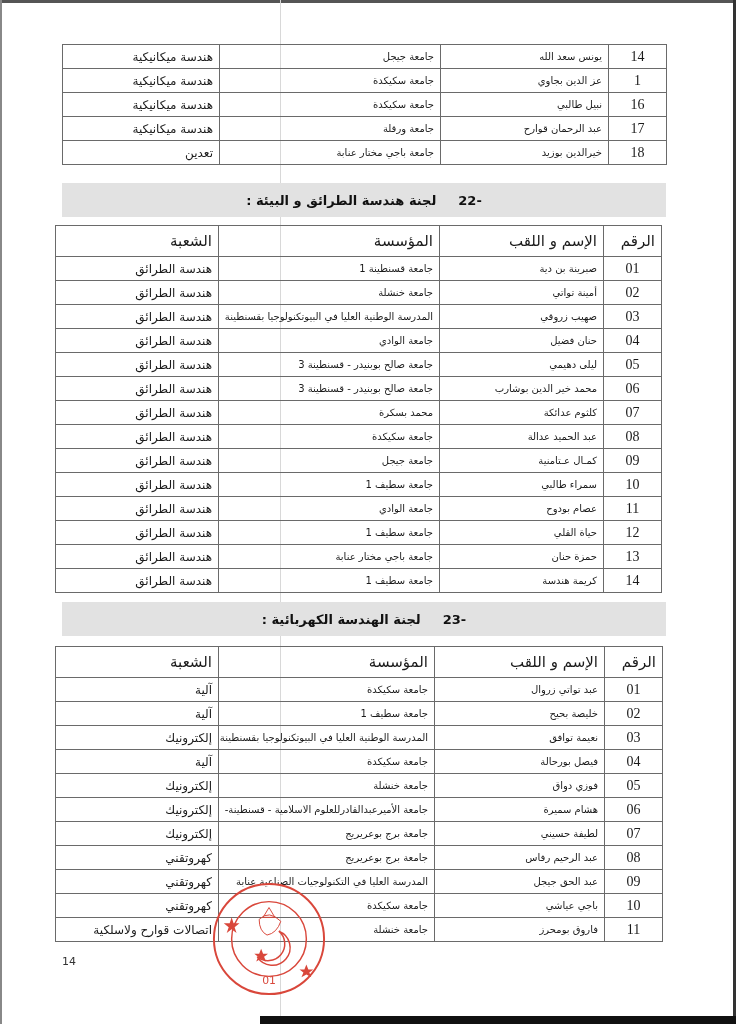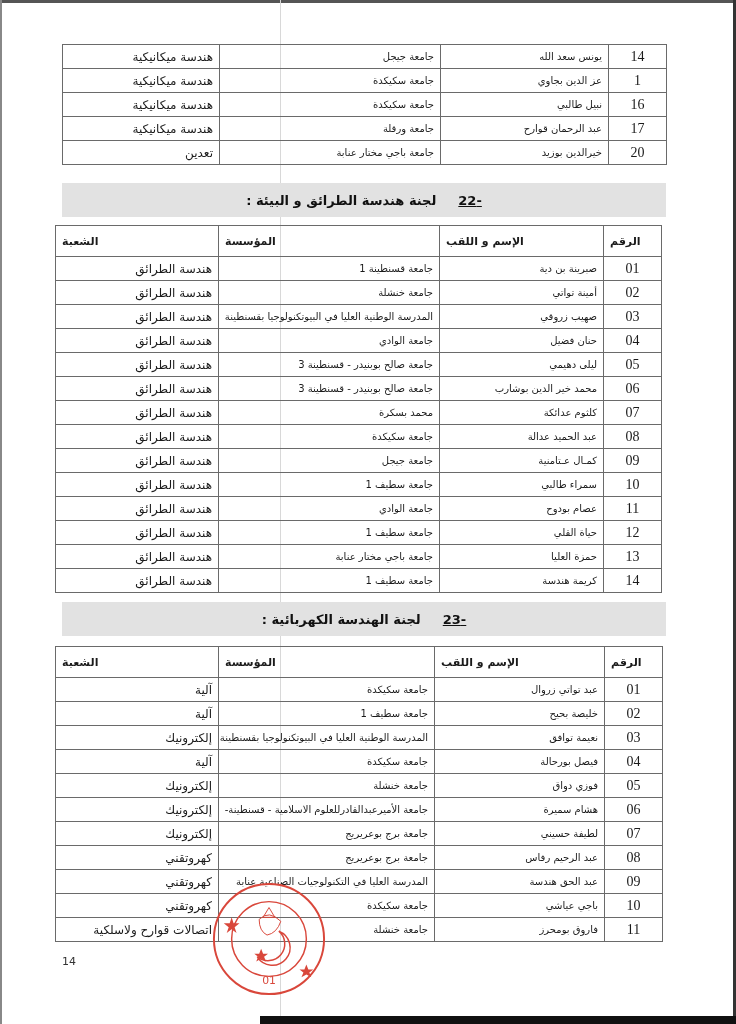--- a/index.html
+++ b/index.html
@@ -16,31 +16,31 @@
   .fold { position:absolute; left:280px; top:0; width:1px; height:1024px; background:#d8d8d8; }
 
   table.grid {
     position:absolute; border-collapse:collapse; direction:rtl;
     font-size:10px; table-layout:fixed;
   }
   table.grid td, table.grid th {
     border:1px solid #6a6a6a; height:23px; padding:0 6px;
     white-space:nowrap; overflow:hidden;
   }
-  table.grid th { font-weight:bold; font-size:11px; height:30px; text-align:left; }
+  table.grid th { font-weight:normal; font-size:15px; height:30px; text-align:right; }
   td.num { text-align:center; font-family:"Liberation Serif", serif; font-size:14px; }
   td.name, td.inst, td.branch { text-align:right; }
   td.branch { font-size:12px; }
 
   .banner {
     position:absolute; height:34px; background:#e2e2e2;
     display:flex; justify-content:center; align-items:center; direction:rtl;
     font-weight:bold; font-size:13px; color:#111;
   }
-  .banner .bnum { margin-left:22px;text-decoration:underline; }
+  .banner .bnum { margin-left:22px; }
 
   .page-num { position:absolute; left:62px; top:955px; font-size:11px; color:#333; }
 
   .stamp { position:absolute; left:210px; top:880px; width:118px; height:118px; }
 </style>
 </head>
 <body>
 
 <div class="scan-top"></div>
 <div class="scan-left"></div>
@@ -73,21 +73,21 @@
         <td class="inst">جامعة سكيكدة</td>
         <td class="branch">هندسة ميكانيكية</td>
       </tr>
       <tr>
         <td class="num">17</td>
         <td class="name">عبد الرحمان قوارح</td>
         <td class="inst">جامعة ورقلة</td>
         <td class="branch">هندسة ميكانيكية</td>
       </tr>
       <tr>
-        <td class="num">20</td>
+        <td class="num">18</td>
         <td class="name">خيرالدين بوزيد</td>
         <td class="inst">جامعة باجي مختار عنابة</td>
         <td class="branch">تعدين</td>
       </tr>
     </tbody>
 </table>
 
 <div class="banner" style="left:62px; top:183px; width:604px;">
   <span class="bnum">-22</span>
   <span>لجنة هندسة الطرائق و البيئة :</span>
@@ -175,21 +175,21 @@
         <td class="branch">هندسة الطرائق</td>
       </tr>
       <tr>
         <td class="num">12</td>
         <td class="name">حياة القلي</td>
         <td class="inst">جامعة سطيف 1</td>
         <td class="branch">هندسة الطرائق</td>
       </tr>
       <tr>
         <td class="num">13</td>
-        <td class="name">حمزة العليا</td>
+        <td class="name">حمزة حنان</td>
         <td class="inst">جامعة باجي مختار عنابة</td>
         <td class="branch">هندسة الطرائق</td>
       </tr>
       <tr>
         <td class="num">14</td>
         <td class="name">كريمة هندسة</td>
         <td class="inst">جامعة سطيف 1</td>
         <td class="branch">هندسة الطرائق</td>
       </tr>
     </tbody>
@@ -258,21 +258,21 @@
         <td class="branch">إلكترونيك</td>
       </tr>
       <tr>
         <td class="num">08</td>
         <td class="name">عبد الرحيم رفاس</td>
         <td class="inst">جامعة برج بوعريريج</td>
         <td class="branch">كهروتقني</td>
       </tr>
       <tr>
         <td class="num">09</td>
-        <td class="name">عبد الحق هندسة</td>
+        <td class="name">عبد الحق جيجل</td>
         <td class="inst">المدرسة العليا في التكنولوجيات الصناعية عنابة</td>
         <td class="branch">كهروتقني</td>
       </tr>
       <tr>
         <td class="num">10</td>
         <td class="name">باجي عياشي</td>
         <td class="inst">جامعة سكيكدة</td>
         <td class="branch">كهروتقني</td>
       </tr>
       <tr>

